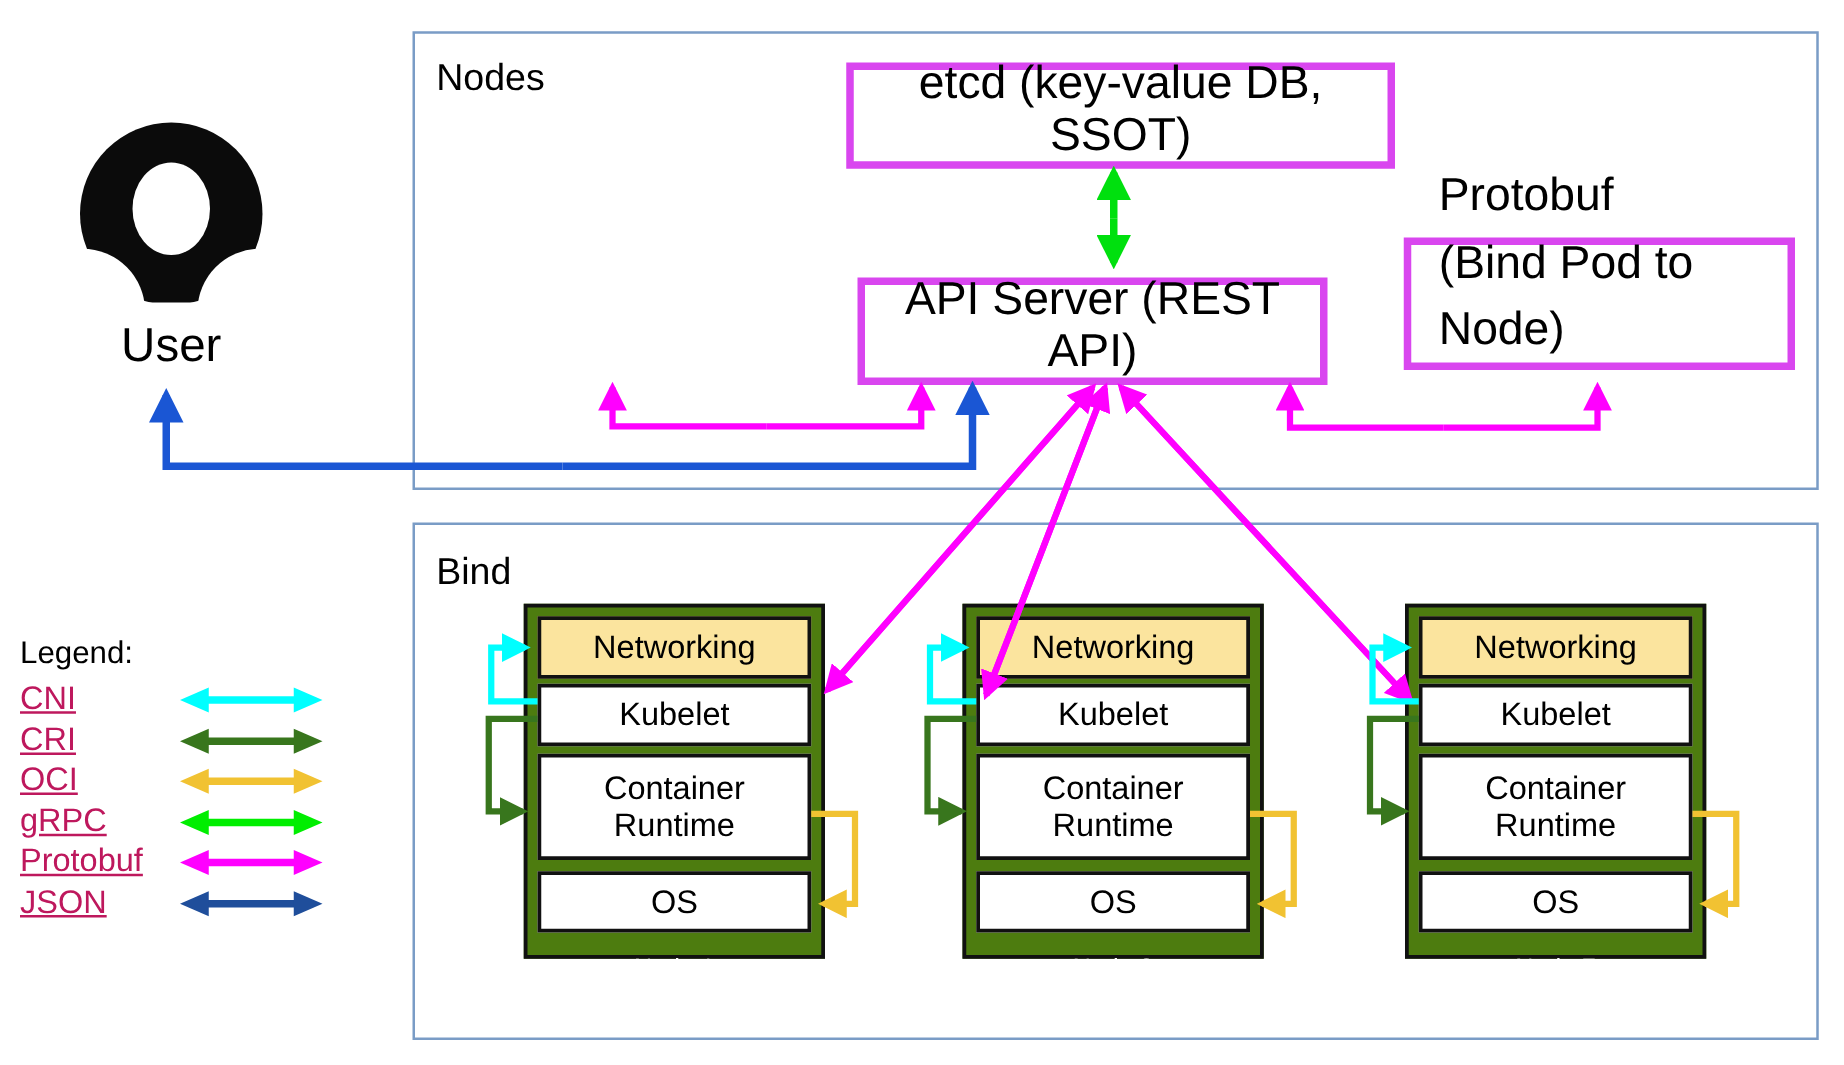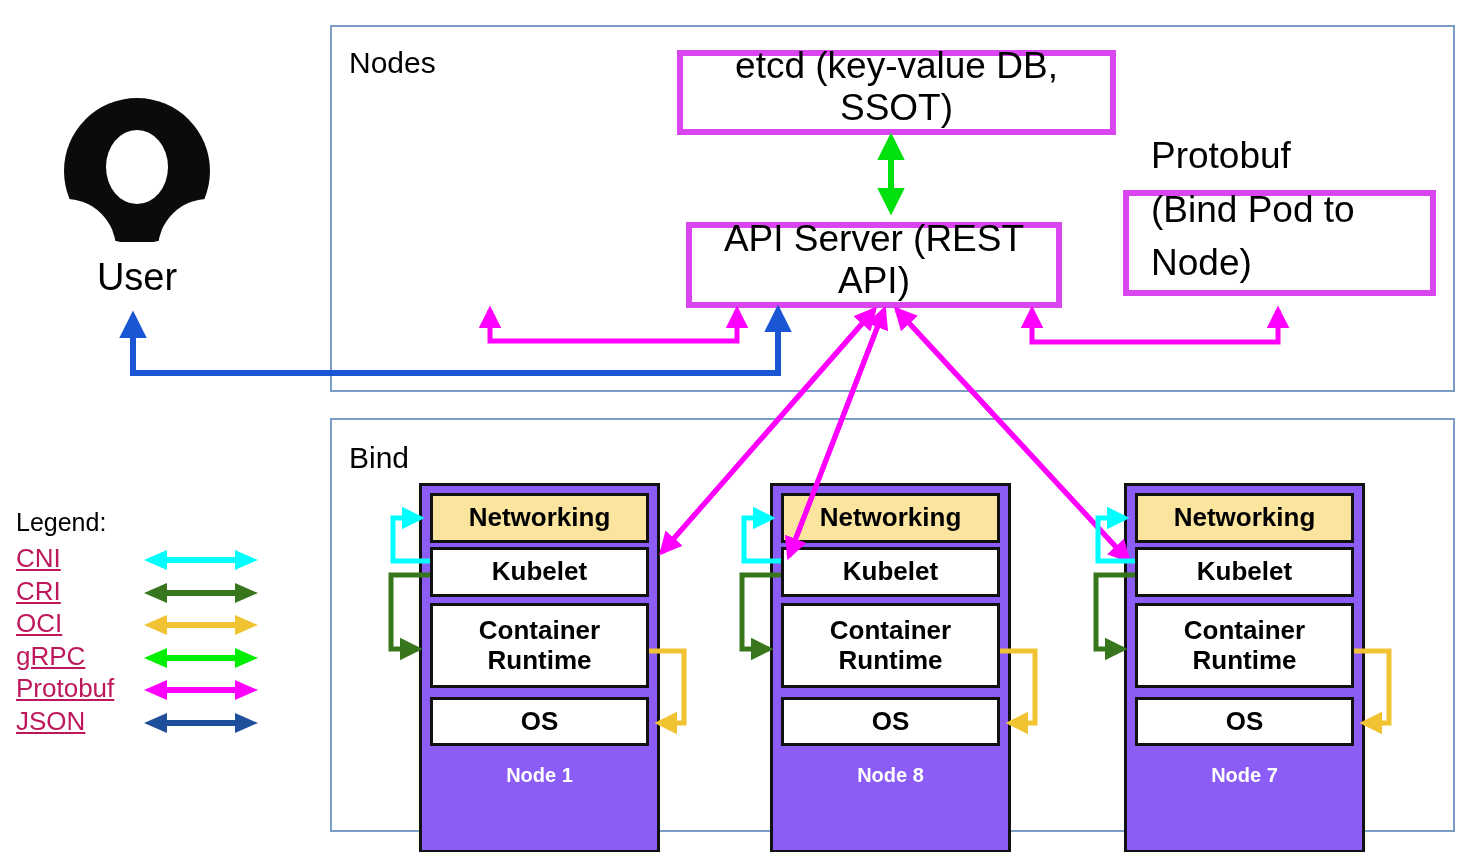--- a/index.html
+++ b/index.html
@@ -5,21 +5,21 @@
   html,body{margin:0;padding:0;background:#ffffff;}
   .canvas{position:relative;width:1475px;height:852px;background:#ffffff;overflow:hidden;
           font-family:"Liberation Sans", sans-serif;color:#000;}
   .abs{position:absolute;}
   .section{position:absolute;border:2px solid #7a9cc6;background:#ffffff;}
   .section-label{position:absolute;font-size:30px;color:#000;}
   .obox{position:absolute;border:6px solid #d946ef;background:#ffffff;display:flex;
         align-items:flex-end;justify-content:center;font-size:37px;text-align:center;}
   .obox.left{justify-content:flex-start;text-align:left;padding-left:22px;box-sizing:border-box;}
   .two-line{line-height:1.45;}
-  .node{position:absolute;width:241px;height:370px;background:#8b5cf6;border:3px solid #111;box-sizing:border-box;font-weight:bold;}
+  .node{position:absolute;width:241px;height:284px;background:#4d7c0f;border:3px solid #111;box-sizing:border-box;}
   .layer{position:absolute;left:8px;width:219px;background:#ffffff;border:3px solid #111;box-sizing:border-box;
          display:flex;align-items:center;justify-content:center;font-size:26px;text-align:center;line-height:1.15;}
   .layer.networking{background:#fbe49e;}
   .node-name{position:absolute;left:0;width:100%;text-align:center;color:#ffffff;font-size:20px;}
   .user-label{position:absolute;font-size:38px;text-align:center;}
   .legend{position:absolute;left:16px;top:508px;width:270px;}
   .legend-title{font-size:25px;margin-bottom:6px;}
   .legend-row{position:relative;height:32.5px;}
   .legend-link{font-size:26px;color:#be185d;text-decoration:underline;cursor:pointer;}
   .legend-arrow{position:absolute;left:126px;top:4px;}

